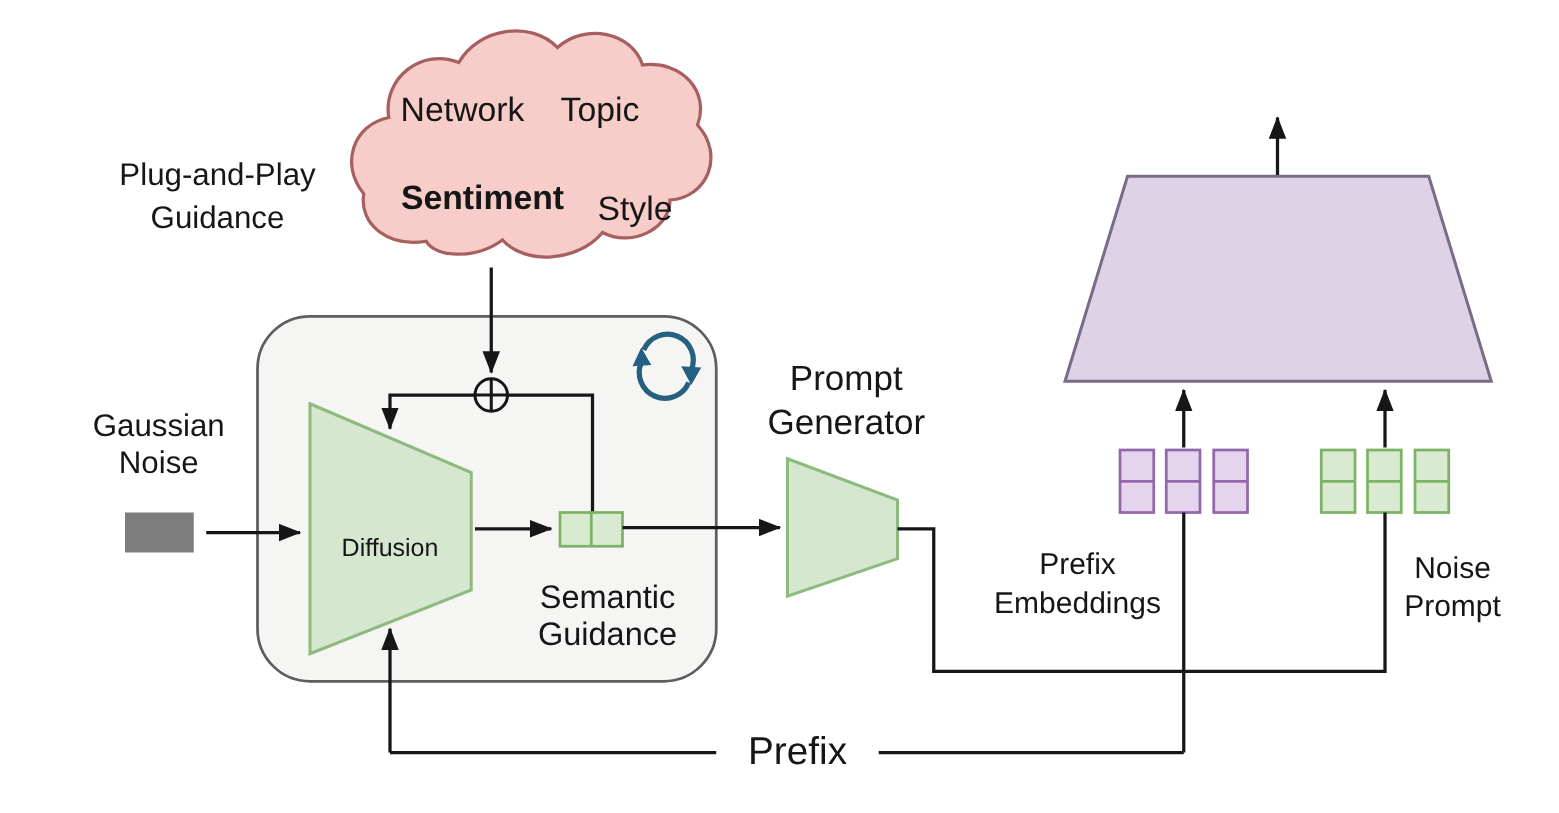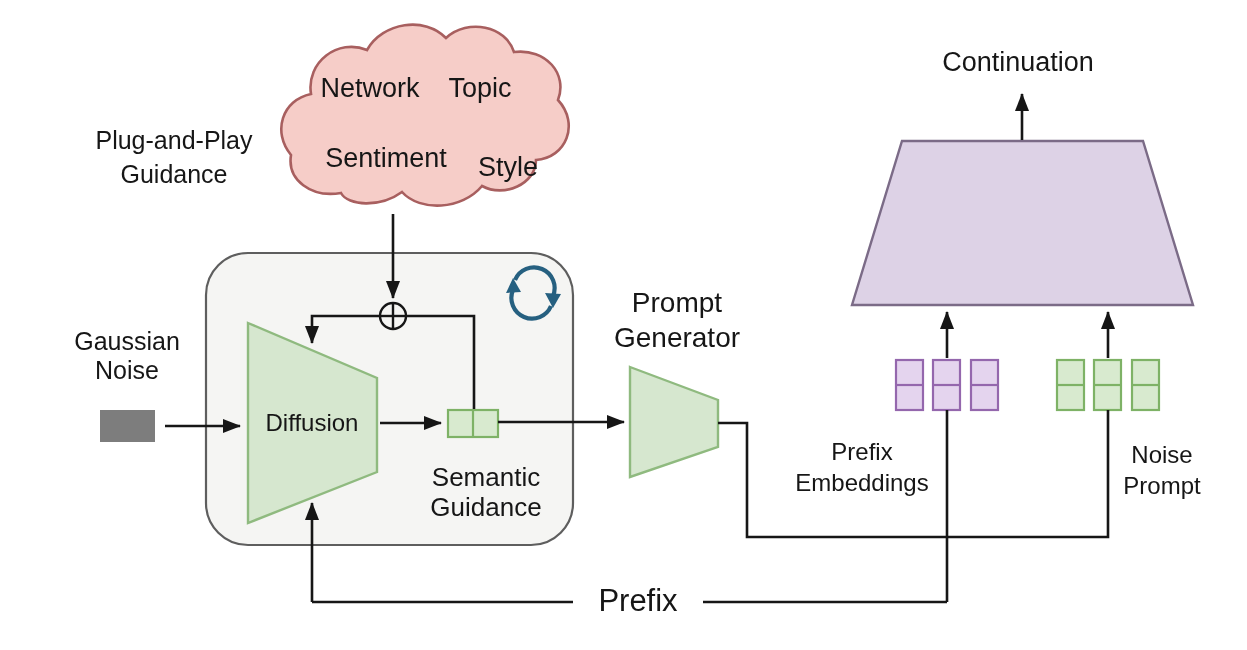--- a/index.html
+++ b/index.html
@@ -16,21 +16,21 @@
     transform:translate(-50%,-50%);
     text-align:center;
     color:#161616;
     white-space:nowrap;
   }
   .fs24{font-size:24px;line-height:31px;}
   .fs25{font-size:25px;line-height:29px;}
   .fs26{font-size:26px;line-height:30px;margin-left:16px;}
   .fs27{font-size:27px;line-height:32px;}
   .fs28{font-size:25px;line-height:34px;margin-top:20px;}
-  .fs28b{font-size:24px;line-height:40px;}
+  .fs28b{font-size:20px;line-height:40px;margin-top:16px;}
   .fs28c{font-size:28px;line-height:35px;}
   .fs29{font-size:29px;line-height:38px;}
   .fs31{font-size:31px;line-height:36px;}
 </style>
 </head>
 <body>
 
 <div id="canvas">
 
   <svg id="wires" width="1247" height="650" viewBox="0 0 1247 650">
@@ -126,21 +126,21 @@
     </g>
   </svg>
 
   <div class="label fs28" style="left:174px;top:137px;">
     <div>Plug-and-Play</div>
     <div>Guidance</div>
   </div>
 
   <div class="label fs27" style="left:370px;top:88px;">Network</div>
   <div class="label fs27" style="left:480px;top:88px;">Topic</div>
-  <div class="label fs27" style="left:386px;top:158px;">Sentiment</div>
+  <div class="label fs27" style="left:386px;top:158px;font-weight:bold;">Sentiment</div>
   <div class="label fs27" style="left:508px;top:167px;">Style</div>
 
   <div class="label fs25" style="left:127px;top:356px;">
     <div>Gaussian</div>
     <div>Noise</div>
   </div>
 
   <div class="label fs28b" style="left:312px;top:423px;">
     <div>Diffusion</div>
   </div>
@@ -149,21 +149,20 @@
     <div>Semantic</div>
     <div>Guidance</div>
   </div>
 
   <div class="label fs28c" style="left:677px;top:320px;">
     <div>Prompt</div>
     <div>Generator</div>
   </div>
 
 
-  <div class="label fs27" style="left:1018px;top:62px;">Continuation</div>
 
   <div class="label fs24" style="left:862px;top:467px;">
     <div>Prefix</div>
     <div>Embeddings</div>
   </div>
 
   <div class="label fs24" style="left:1162px;top:470px;">
     <div>Noise</div>
     <div>Prompt</div>
   </div>

